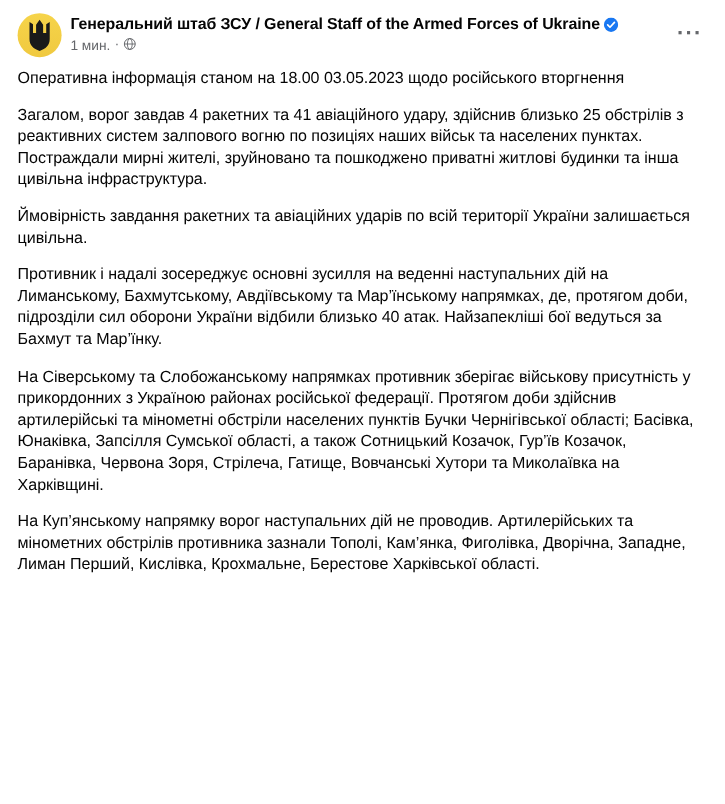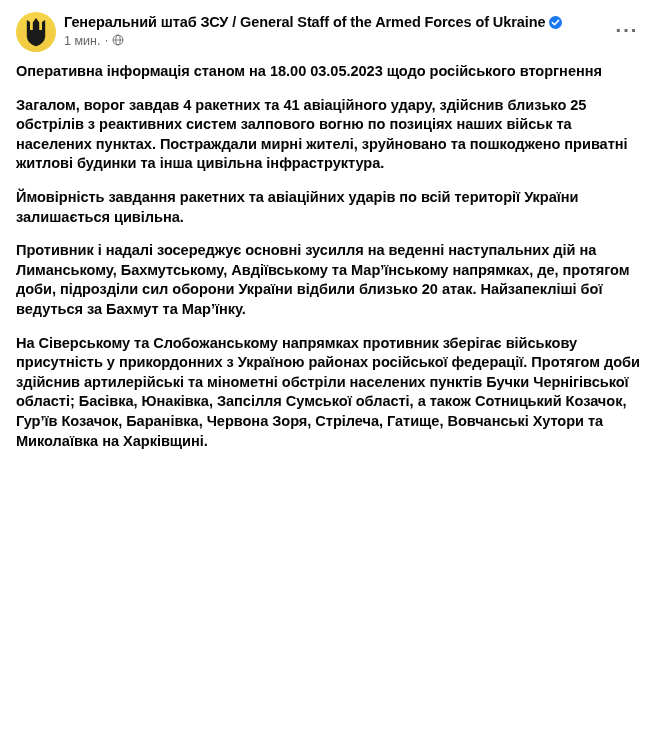--- a/index.html
+++ b/index.html
@@ -103,21 +103,20 @@
     font-weight: bold;
   }
   .post-body {
     font-size: 14.6px;
     line-height: 19.6px;
     color: #050505;
     letter-spacing: -0.05px;
   }
   .post-body p {
     margin: 0 0 14px 0;
-    font-weight: bold;
   }
   .post-body p:last-child {
     margin-bottom: 0;
   }
 </style>
 </head>
 <body>
 
 <div class="post">
 
@@ -157,18 +156,19 @@
     <div class="more-btn">
       <span class="dots">···</span>
     </div>
 
   </div>
 
   <div class="post-body">
     <p>Оперативна інформація станом на 18.00 03.05.2023 щодо російського вторгнення</p>
     <p>Загалом, ворог завдав 4 ракетних та 41 авіаційного удару, здійснив близько 25 обстрілів з реактивних систем залпового вогню по позиціях наших військ та населених пунктах. Постраждали мирні жителі, зруйновано та пошкоджено приватні житлові будинки та інша цивільна інфраструктура.</p>
     <p>Ймовірність завдання ракетних та авіаційних ударів по всій території України залишається цивільна.</p>
-    <p>Противник і надалі зосереджує основні зусилля на веденні наступальних дій на Лиманському, Бахмутському, Авдіївському та Мар’їнському напрямках, де, протягом доби, підрозділи сил оборони України відбили близько 20 атак. Найзапекліші бої ведуться за Бахмут та Мар’їнку.</p>
+    <p>Противник і надалі зосереджує основні зусилля на веденні наступальних дій на Лиманському, Бахмутському, Авдіївському та Мар’їнському напрямках, де, протягом доби, підрозділи сил оборони України відбили близько 40 атак. Найзапекліші бої ведуться за Бахмут та Мар’їнку.</p>
     <p>На Сіверському та Слобожанському напрямках противник зберігає військову присутність у прикордонних з Україною районах російської федерації. Протягом доби здійснив артилерійські та мінометні обстріли населених пунктів Бучки Чернігівської області; Басівка, Юнаківка, Запсілля Сумської області, а також Сотницький Козачок, Гур’їв Козачок, Баранівка, Червона Зоря, Стрілеча, Гатище, Вовчанські Хутори та Миколаївка на Харківщині.</p>
+    <p>На Куп’янському напрямку ворог наступальних дій не проводив. Артилерійських та мінометних обстрілів противника зазнали Тополі, Кам’янка, Фиголівка, Дворічна, Западне, Лиман Перший, Кислівка, Крохмальне, Берестове Харківської області.</p>
 
   </div>
 
 </div>
 
 </body></html>

